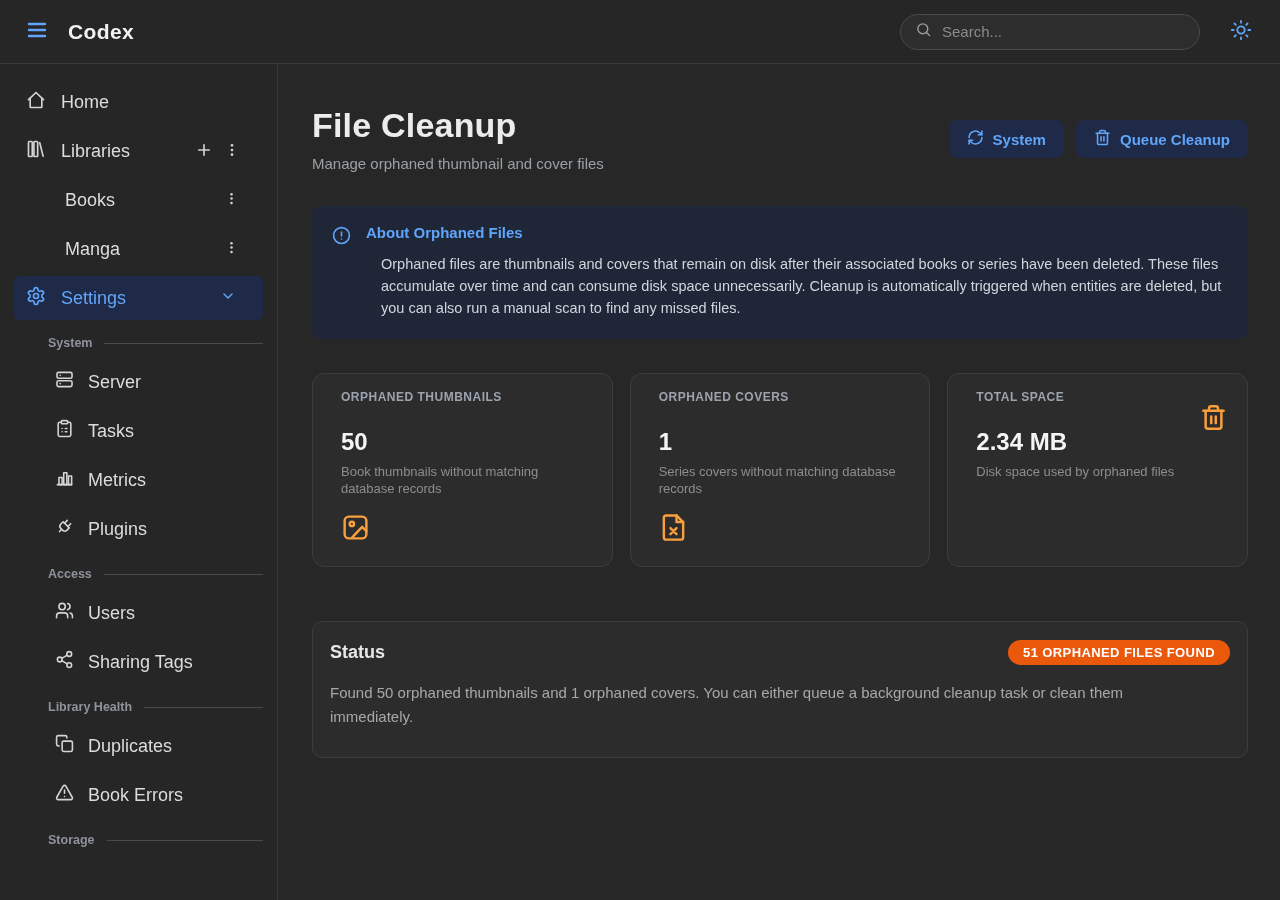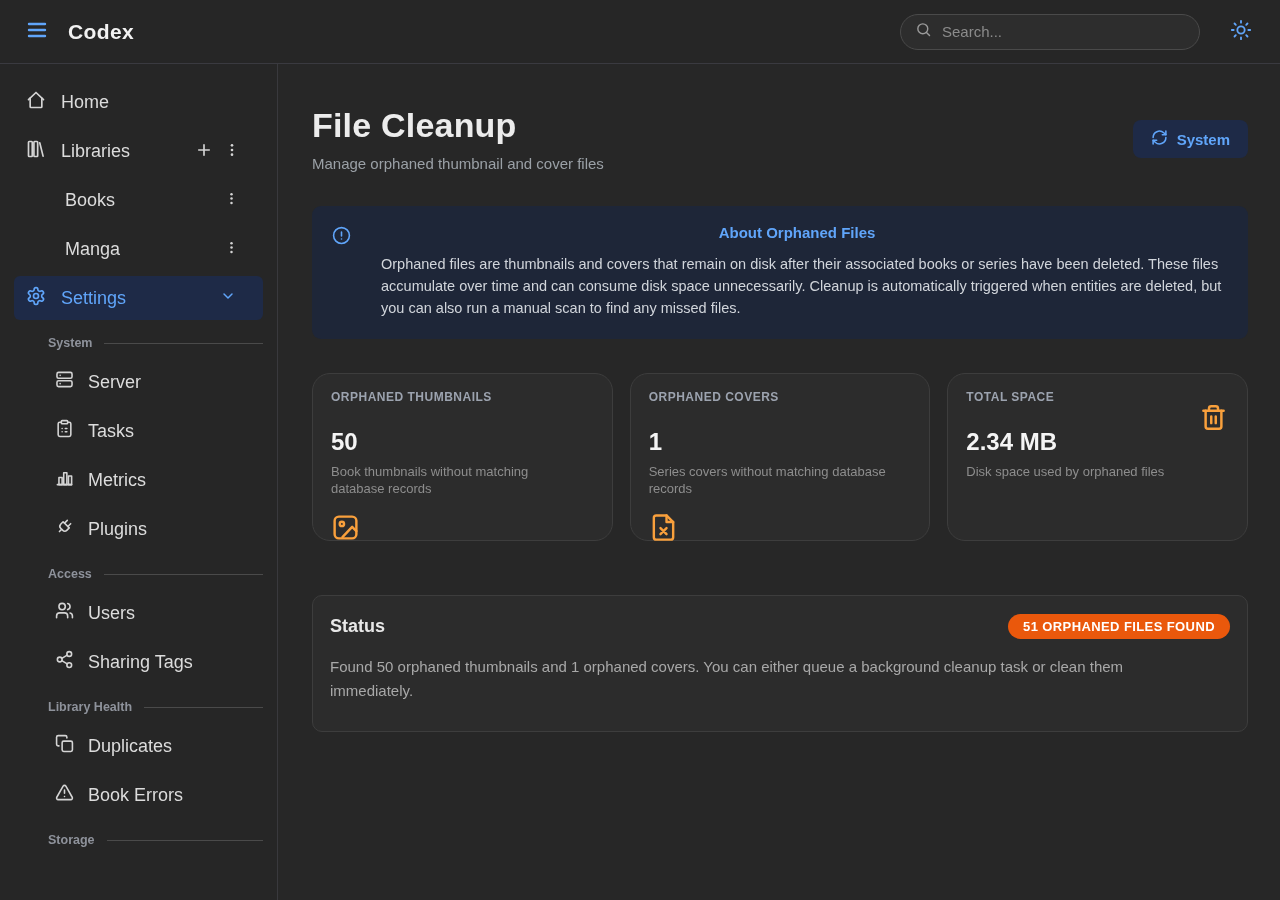--- a/index.html
+++ b/index.html
@@ -74,28 +74,28 @@
   }
   .btn-navy { background:#1e2a47; color:#60a5fa; }
   .btn-orange { background:#ea580c; color:#ffffff; }
 
   
   .info-box {
     margin-top:34px; background:#1e2638; border-radius:9px; padding:18px 20px 20px;
     display:flex; gap:15px;
   }
   .info-box .ic { color:#60a5fa; margin-top:2px; flex-shrink:0; }
-  .info-title { color:#60a5fa; font-size:15px; font-weight:bold;text-align:center; }
+  .info-title { color:#60a5fa; font-size:15px; font-weight:bold; }
   .info-body { margin-top:12px; font-size:14.5px; line-height:22px; color:#d1d5db; max-width:868px;margin-left:15px; }
 
   
   .cards { margin-top:34px; display:grid; grid-template-columns:repeat(3,1fr); gap:17px; }
   .card {
-    background:#2c2c2c; border:1px solid #3d3d3d; border-radius:18px;
-    height:168px; padding:16px 18px; position:relative;
+    background:#2c2c2c; border:1px solid #3d3d3d; border-radius:12px;
+    height:194px; padding:16px 28px; position:relative;
   }
   .card-label { font-size:12px; font-weight:bold; letter-spacing:.5px; color:#9ca3af; }
   .card-value { margin-top:24px; font-size:24px; font-weight:bold; color:#f5f5f5; }
   .card-desc { margin-top:7px; font-size:13px; line-height:17px; color:#8d8d8d; max-width:250px; }
   .card-icon { margin-top:16px; color:#f9a03c; }
   .card-icon-tr { position:absolute; top:30px; right:20px; color:#f9a03c; background:none; border:none; cursor:pointer; }
 
   
   .status-card {
     margin-top:54px; background:#2c2c2c; border:1px solid #3d3d3d; border-radius:10px;
@@ -350,20 +350,31 @@
           <button class="btn btn-navy">
             <span class="ic">
               <svg width="17" height="17" viewBox="0 0 24 24" fill="none" stroke="currentColor" stroke-width="2.2" stroke-linecap="round" stroke-linejoin="round">
                   <path d="M3 12a9 9 0 0 1 15-6.7L21 8"></path>
                   <path d="M21 3v5h-5"></path>
                   <path d="M21 12a9 9 0 0 1-15 6.7L3 16"></path>
                   <path d="M3 21v-5h5"></path>
                 </svg>
             </span>
             <span>System</span>
+          </button>
+          <button class="btn btn-navy">
+            <span class="ic">
+              <svg width="17" height="17" viewBox="0 0 24 24" fill="none" stroke="currentColor" stroke-width="2.2" stroke-linecap="round" stroke-linejoin="round">
+                  <path d="M3 6h18"></path>
+                  <path d="M19 6v14a2 2 0 0 1-2 2H7a2 2 0 0 1-2-2V6"></path>
+                  <path d="M8 6V4a2 2 0 0 1 2-2h4a2 2 0 0 1 2 2v2"></path>
+                  <path d="M10 11v6M14 11v6"></path>
+                </svg>
+            </span>
+            <span>Queue Cleanup</span>
           </button>
         </div>
       </div>
 
       <div class="info-box">
         <span class="ic">
           <svg width="19" height="19" viewBox="0 0 24 24" fill="none" stroke="currentColor" stroke-width="2" stroke-linecap="round">
               <circle cx="12" cy="12" r="10"></circle>
               <path d="M12 7.5v5"></path>
               <path d="M12 16.5h.01"></path>

